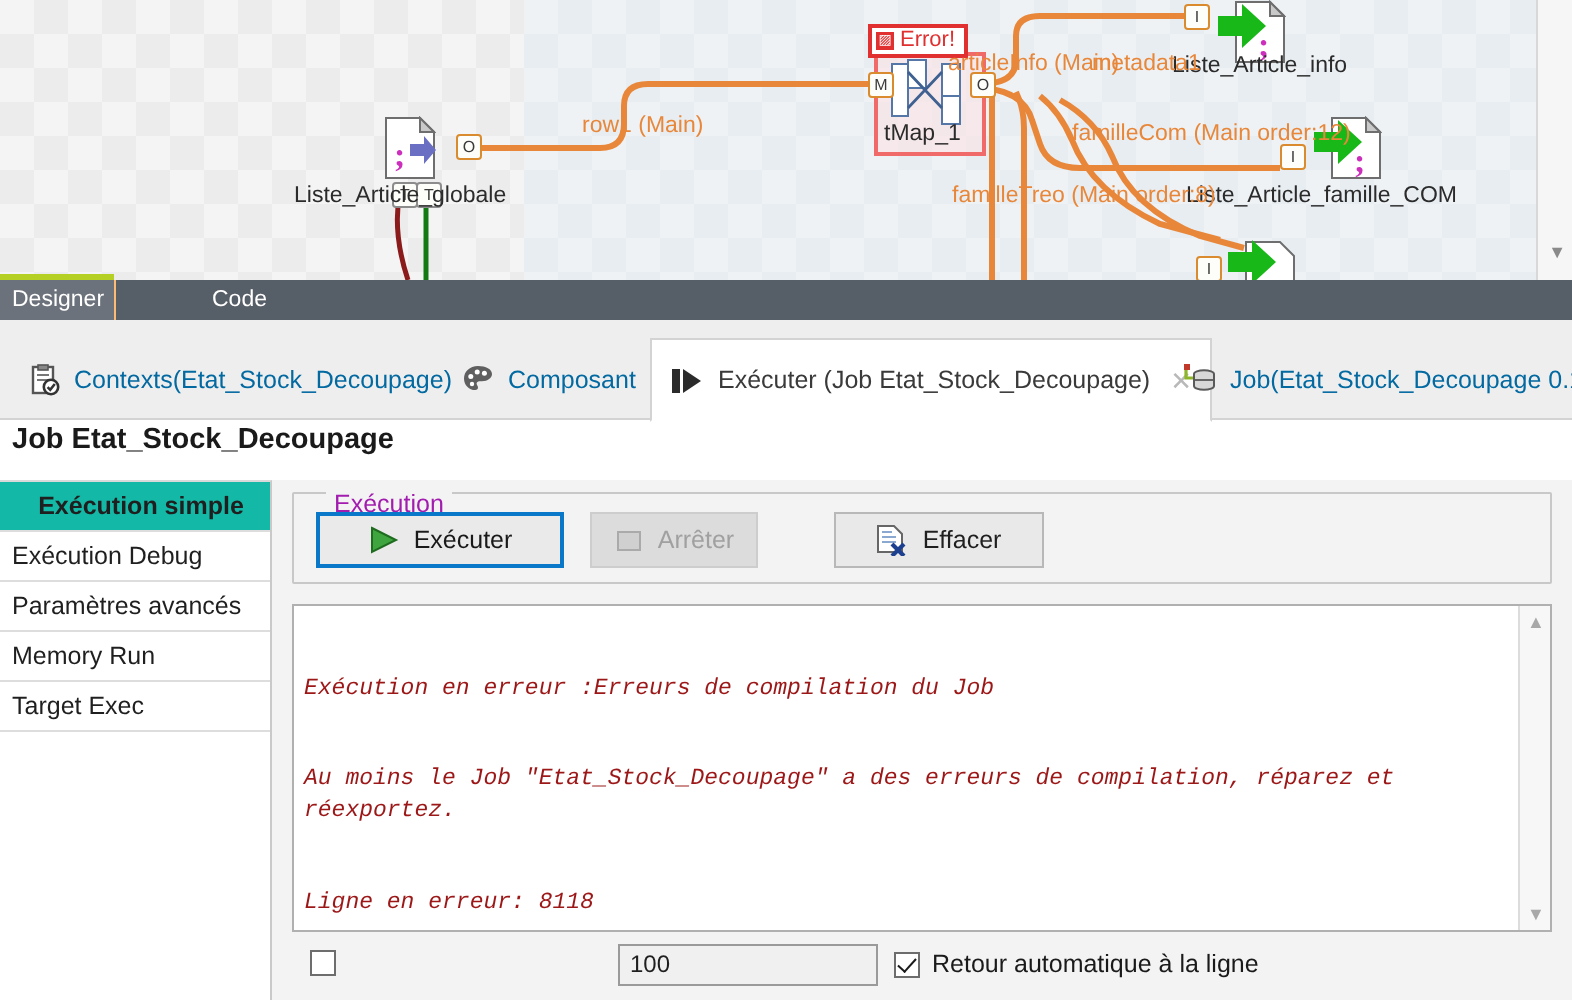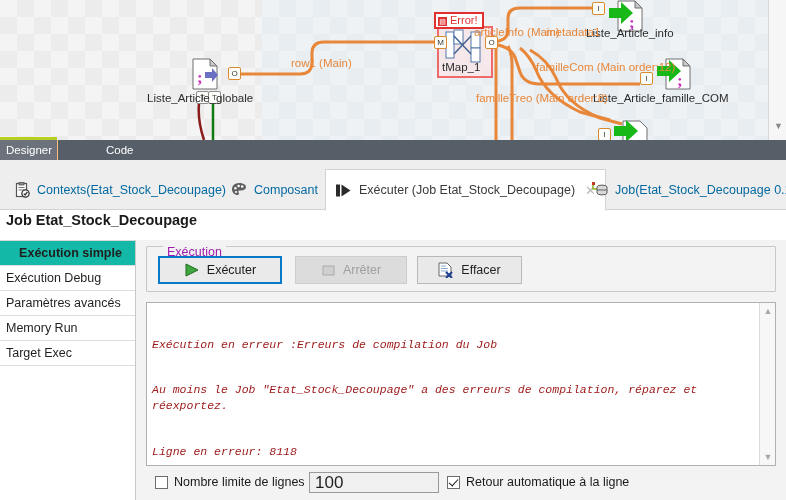--- a/index.html
+++ b/index.html
@@ -234,21 +234,21 @@
   .chkbox.checked::after {
     content: "";
     position: absolute; left: 3px; top: 0px;
     width: 4px; height: 8px;
     border: solid #1a1a1a; border-width: 0 1.6px 1.6px 0;
     transform: rotate(42deg);
   }
   .numfield {
     position: absolute; top: 0; width: 130px; height: 21px;
     background: #f0f0f0; border: 1px solid #9a9a9a;
-    font-size: 17px; color: #1f1f1f;
+    font-size: 12px; color: #1f1f1f;
     padding: 0 5px; line-height: 19px;
   }
 </style>
 </head>
 <body>
 
 <div id="app">
 
   <div class="designer-canvas">
     <div class="canvas-checker"></div>
@@ -419,21 +419,21 @@
       <span class="group-legend">Exécution</span>
     </div>
 
     <div class="btn primary" style="left:22px; width:124px;">
       <svg width="16" height="14" viewBox="0 0 16 14">
         <polygon points="2,1 14,7 2,13" fill="#3fa63f" stroke="#1f6b1f" stroke-width="1"></polygon>
       </svg>
       <span>Exécuter</span>
     </div>
 
-    <div class="btn disabled" style="left:159px; width:112px;">
+    <div class="btn disabled" style="left:159px; width:84px;">
       <svg width="15" height="13" viewBox="0 0 15 13">
         <rect x="2" y="2" width="11" height="9" fill="#d0d0d0" stroke="#aaaaaa" stroke-width="1"></rect>
       </svg>
       <span>Arrêter</span>
     </div>
 
     <div class="btn" style="left:281px; width:105px;">
       <svg width="16" height="16" viewBox="0 0 16 16">
         <polygon points="1,1 9,1 13,5 13,14 1,14" fill="#ffffff" stroke="#666" stroke-width="1"></polygon>
         <line x1="3" y1="4" x2="8" y2="4" stroke="#8aa8d0" stroke-width="1"></line>
@@ -455,21 +455,20 @@
       </div>
       <div class="console-scrollbar">
         <div class="csb-arrow" style="top:0;">▲</div>
         <div class="csb-arrow" style="top:146px;">▼</div>
       </div>
     </div>
 
     <div class="optrow">
       <div class="chk" style="left:9px; top:3px;">
         <span class="chkbox"></span>
-        <span>Nombre limite de lignes</span>
       </div>
       <div class="numfield" style="left:163px;">
         <span>100</span>
       </div>
       <div class="chk" style="left:301px; top:3px;">
         <span class="chkbox checked"></span>
         <span>Retour automatique à la ligne</span>
       </div>
     </div>
 

